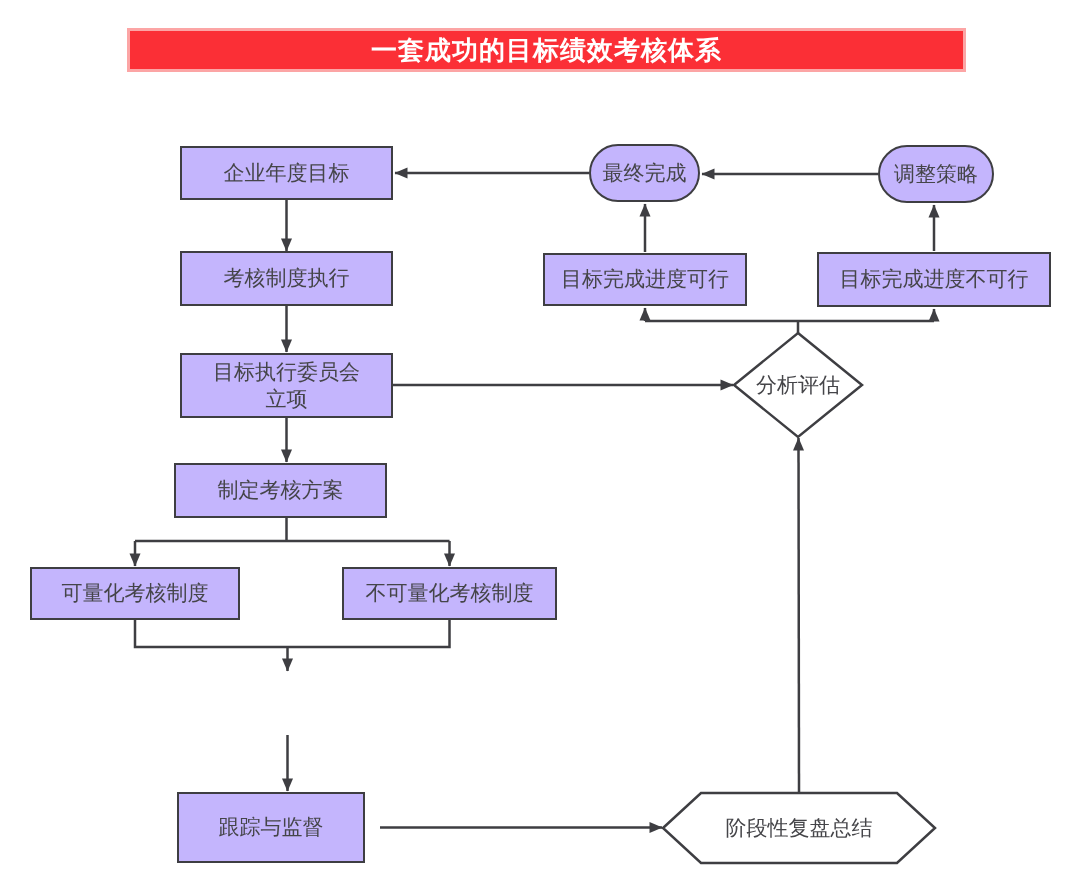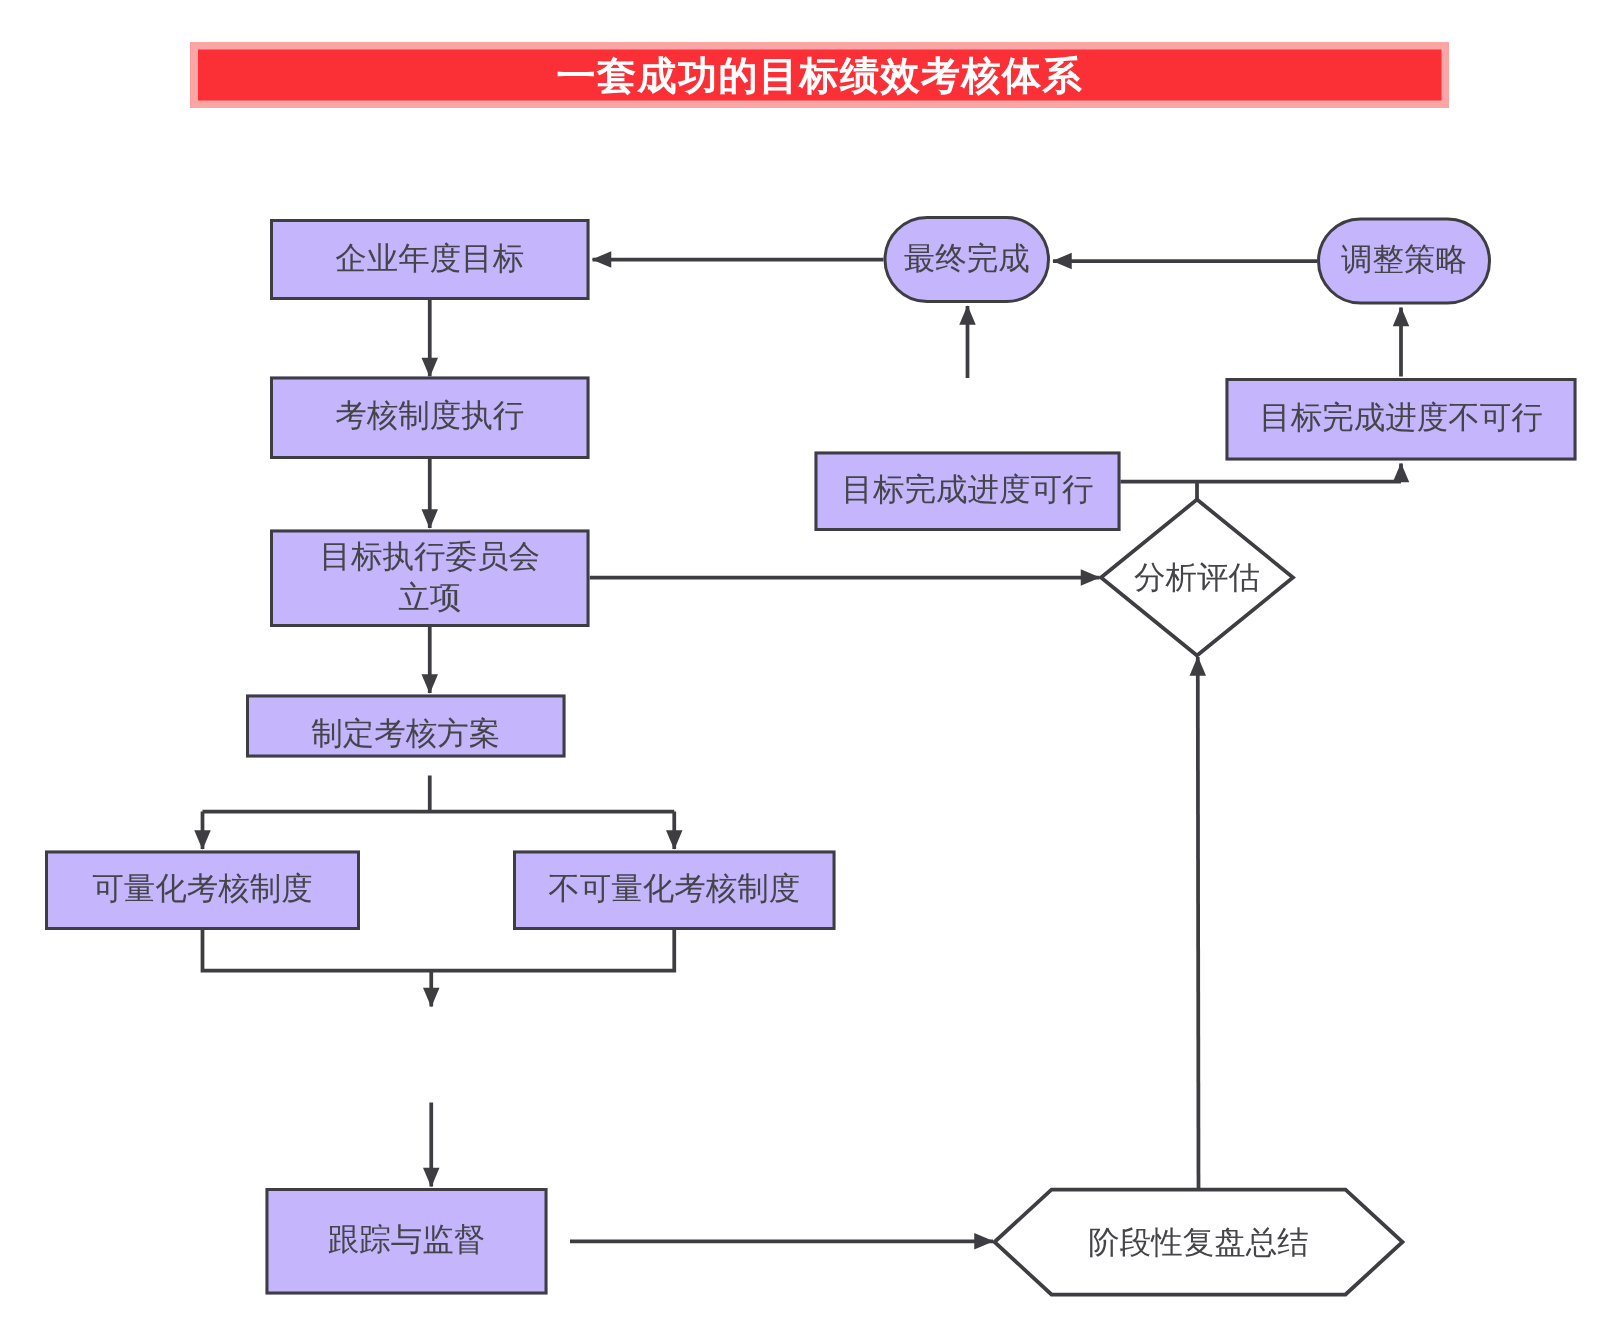--- a/index.html
+++ b/index.html
@@ -13,21 +13,21 @@
     width: 1080px; height: 892px;
     overflow: hidden;
     background: #ffffff;
   }
   .banner {
     position: absolute;
     left: 127px; top: 28px;
     width: 839px; height: 44px;
     box-sizing: border-box;
     background: #fb2f36;
-    border: 5px solid #fca5a5;
+    border: 3px solid #fca5a5;
     display: flex; align-items: center; justify-content: center;
   }
   .banner span {
     color: #ffffff;
     font-size: 26px;
     font-weight: bold;
     letter-spacing: 1px;
   }
   svg.edges {
     position: absolute; left: 0; top: 0;
@@ -114,21 +114,21 @@
 
   <div class="node" style="left:180px; top:251px; width:213px; height:55px;">
     <span>考核制度执行</span>
   </div>
 
   <div class="node" style="left:180px; top:353px; width:213px; height:65px;">
     <span>目标执行委员会
 立项</span>
   </div>
 
-  <div class="node" style="left:164px; top:463px; width:213px; height:42px;align-items:flex-end;">
+  <div class="node" style="left:174px; top:463px; width:213px; height:55px;">
     <span>制定考核方案</span>
   </div>
 
   <div class="node" style="left:30px; top:567px; width:210px; height:53px;">
     <span>可量化考核制度</span>
   </div>
 
   <div class="node" style="left:342px; top:567px; width:215px; height:53px;">
     <span>不可量化考核制度</span>
   </div>
@@ -139,21 +139,21 @@
   </div>
 
   <div class="shape-label" style="left:663px; top:793px; width:272px; height:70px;">
     <span>阶段性复盘总结</span>
   </div>
 
   <div class="shape-label" style="left:734px; top:333px; width:128px; height:104px;">
     <span>分析评估</span>
   </div>
 
-  <div class="node" style="left:543px; top:253px; width:204px; height:53px;margin-top:48px;">
+  <div class="node" style="left:543px; top:253px; width:204px; height:53px;">
     <span>目标完成进度可行</span>
   </div>
 
   <div class="node" style="left:817px; top:252px; width:234px; height:55px;">
     <span>目标完成进度不可行</span>
   </div>
 
   <div class="node stadium" style="left:589px; top:144px; width:111px; height:58px; border-radius:29px;">
     <span>最终完成</span>
   </div>

